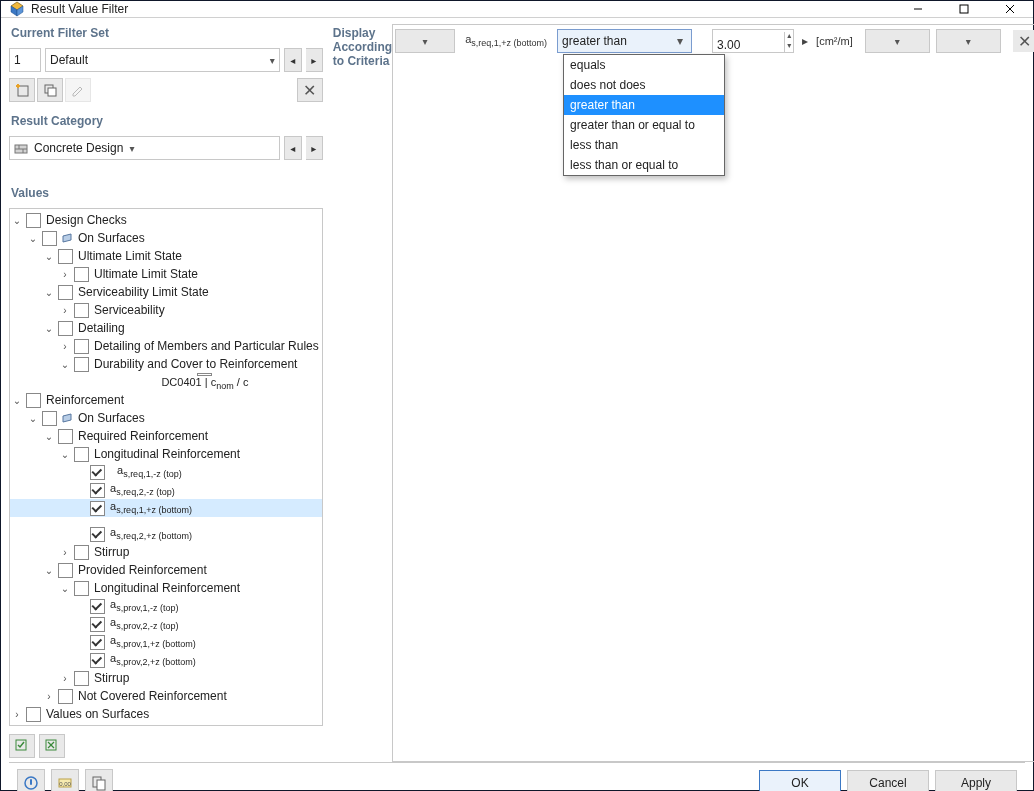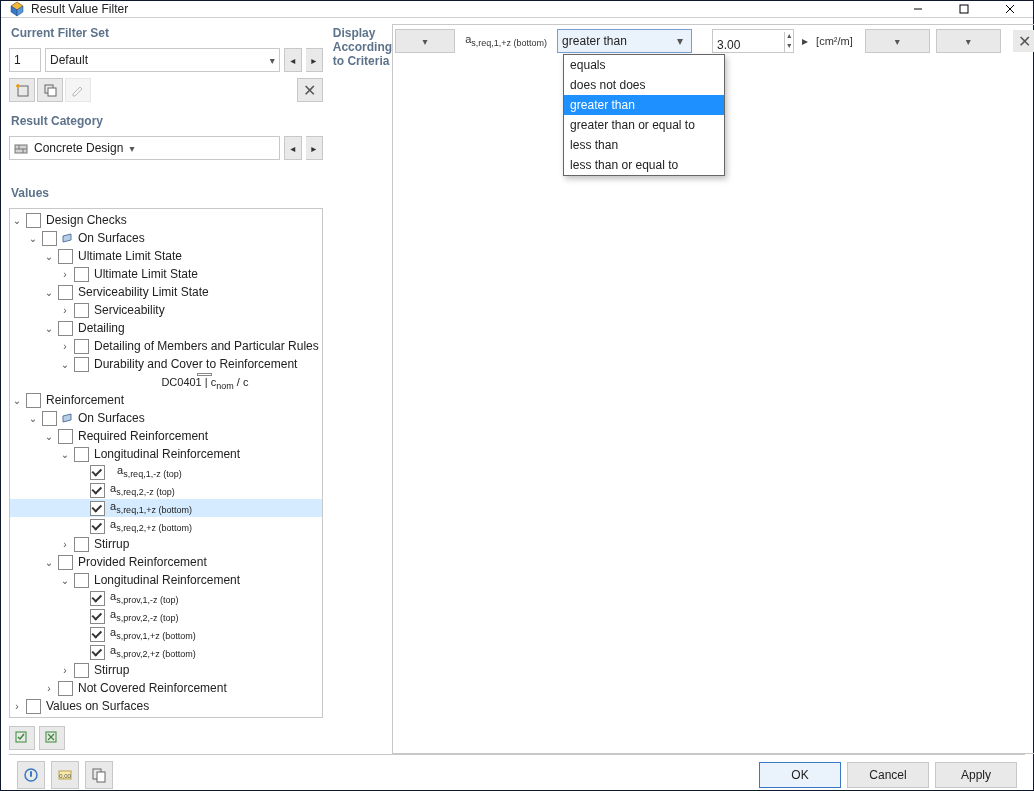--- a/index.html
+++ b/index.html
@@ -265,21 +265,21 @@
               <span class="lbl rlab">a<sub>s,req,1,-z (top)</sub></span>
             </div>
             <div class="node" style="padding-left:78px;">
               <span class="cb checked"></span>
               <span class="lbl rlab">a<sub>s,req,2,-z (top)</sub></span>
             </div>
             <div class="node selected" style="padding-left:78px;">
               <span class="cb checked"></span>
               <span class="lbl rlab">a<sub>s,req,1,+z (bottom)</sub></span>
             </div>
-            <div class="node" style="padding-left:78px;">
+            <div class="node" style="padding-left:78px;margin-top:8px;">
               <span class="cb checked"></span>
               <span class="lbl rlab">a<sub>s,req,2,+z (bottom)</sub></span>
             </div>
             <div class="node" style="padding-left:48px;">
               <span class="tw">›</span>
                 <span class="cb"></span>
               <span class="lbl">Stirrup</span>
             </div>
             <div class="node" style="padding-left:32px;">
               <span class="tw">⌄</span>

